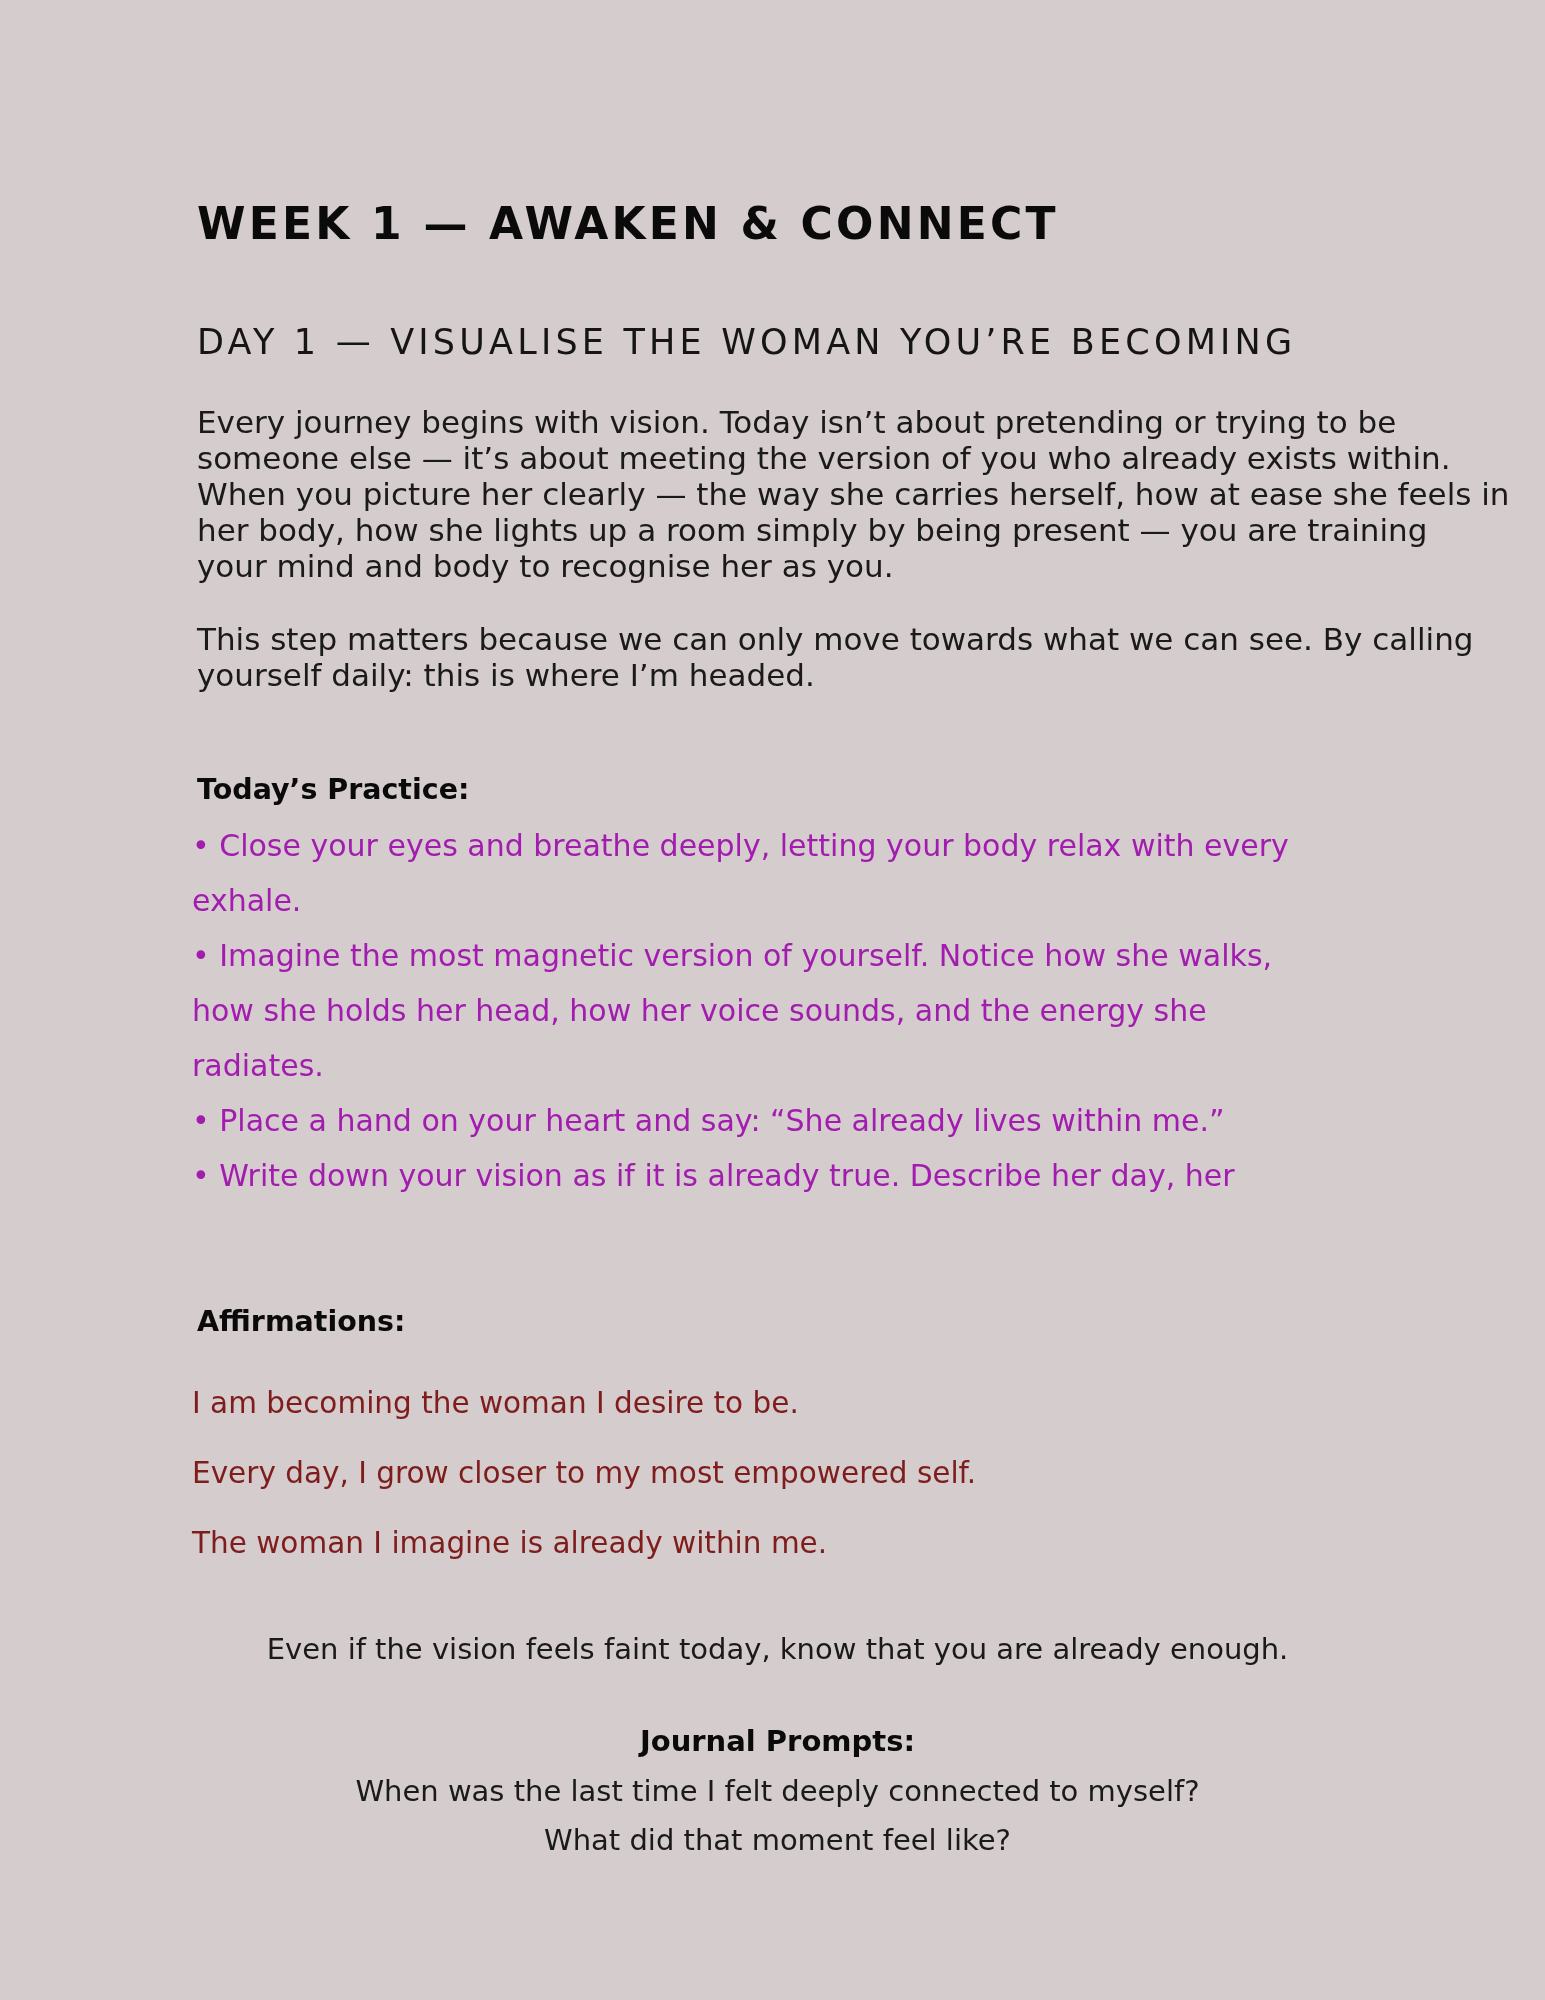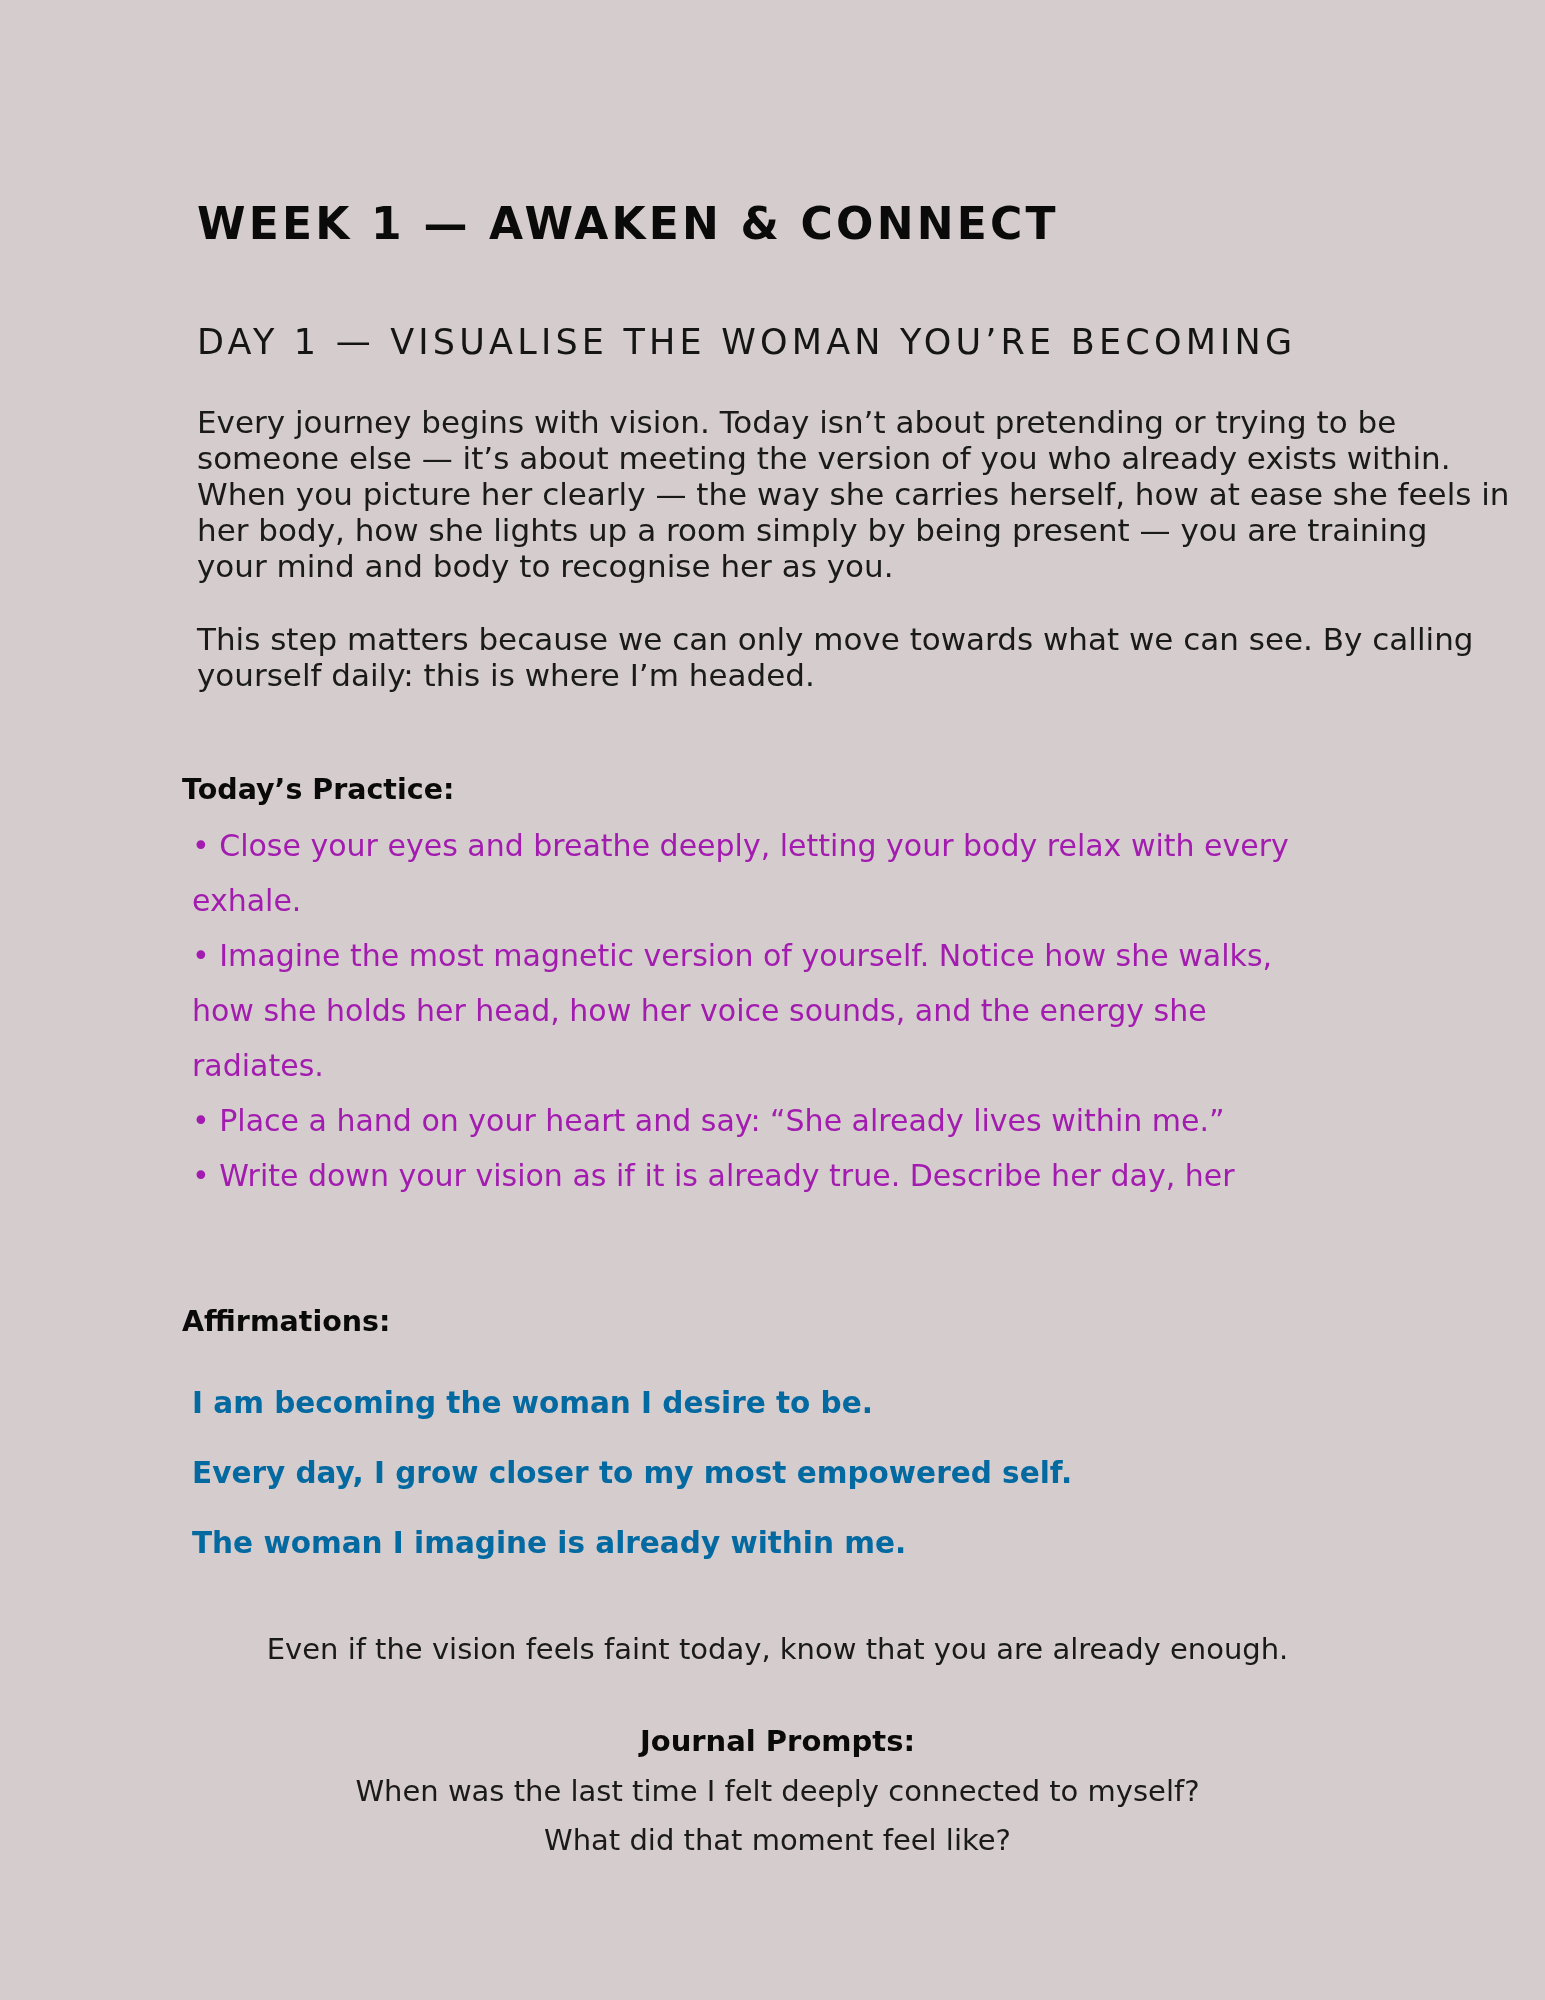--- a/index.html
+++ b/index.html
@@ -33,39 +33,39 @@
     font-size: 31px;
     line-height: 36px;
     color: #1a1a1a;
     white-space: normal;
     width: 1200px;
   }
   .para span { display: block; white-space: nowrap; }
   .p1 { top: 404px; }
   .p2 { top: 621px; }
   .section-head {
-    left: 182px;
+    left: 197px;
     font-size: 28.5px; font-weight: bold;
     line-height: 40px;
     color: #0a0a0a;
   }
   .practice-head { top: 770px; }
   .affirm-head { top: 1302px; }
   .bullets {
     left: 192px; top: 818px;
     font-size: 30px;
     line-height: 55px;
     color: #a21caf;
   }
   .bullets span { display: block; white-space: nowrap; }
   .affirm {
     left: 192px;
-    font-size: 29.5px; font-weight: bold;
+    font-size: 29.5px; font-weight: normal;
     line-height: 40px;
-    color: #0369a1;
+    color: #7f1d1d;
   }
   .a1 { top: 1383px; }
   .a2 { top: 1453px; }
   .a3 { top: 1523px; }
   .centered {
     left: 0; width: 1555px;
     text-align: center;
     font-size: 29px;
     line-height: 40px;
     color: #1a1a1a;

